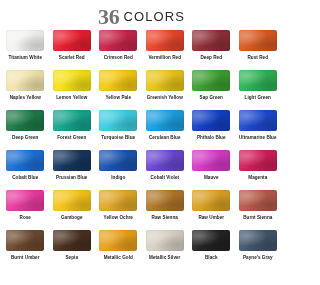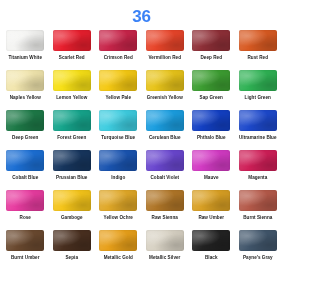--- a/index.html
+++ b/index.html
@@ -25,25 +25,26 @@
   .title-bar {
     height: 30px;
     display: flex;
     align-items: center;
     justify-content: center;
     gap: 4px;
     padding-top: 3px;
     box-sizing: border-box;
   }
   .title-count {
-    font-size: 17px;
+    font-size: 22px;
     font-weight: bold;
-    color: #3b82f6;
+    color: #737373;
     letter-spacing: -0.3px;
     line-height: 1;
+    font-family: Liberation Serif, serif;
   }
   .title-word {
     font-size: 13px;
     font-weight: normal;
     color: #2a2a2a;
     letter-spacing: 1.1px;
     line-height: 1;
   }
   .grid {
     flex: 1;
@@ -98,20 +99,21 @@
     white-space: nowrap;
   }
 </style>
 </head>
 <body>
 
 <div class="page">
 
   <div class="title-bar">
     <span class="title-count">36</span>
+    <span class="title-word">COLORS</span>
   </div>
 
   <div class="grid">
       <div class="row">
         <div class="cell">
           <div class="swatch" style="background: rgb(244, 244, 242);">
             <div class="tex"></div>
             <div class="edge"></div>
           </div>
           <div class="label">Titanium White</div>

